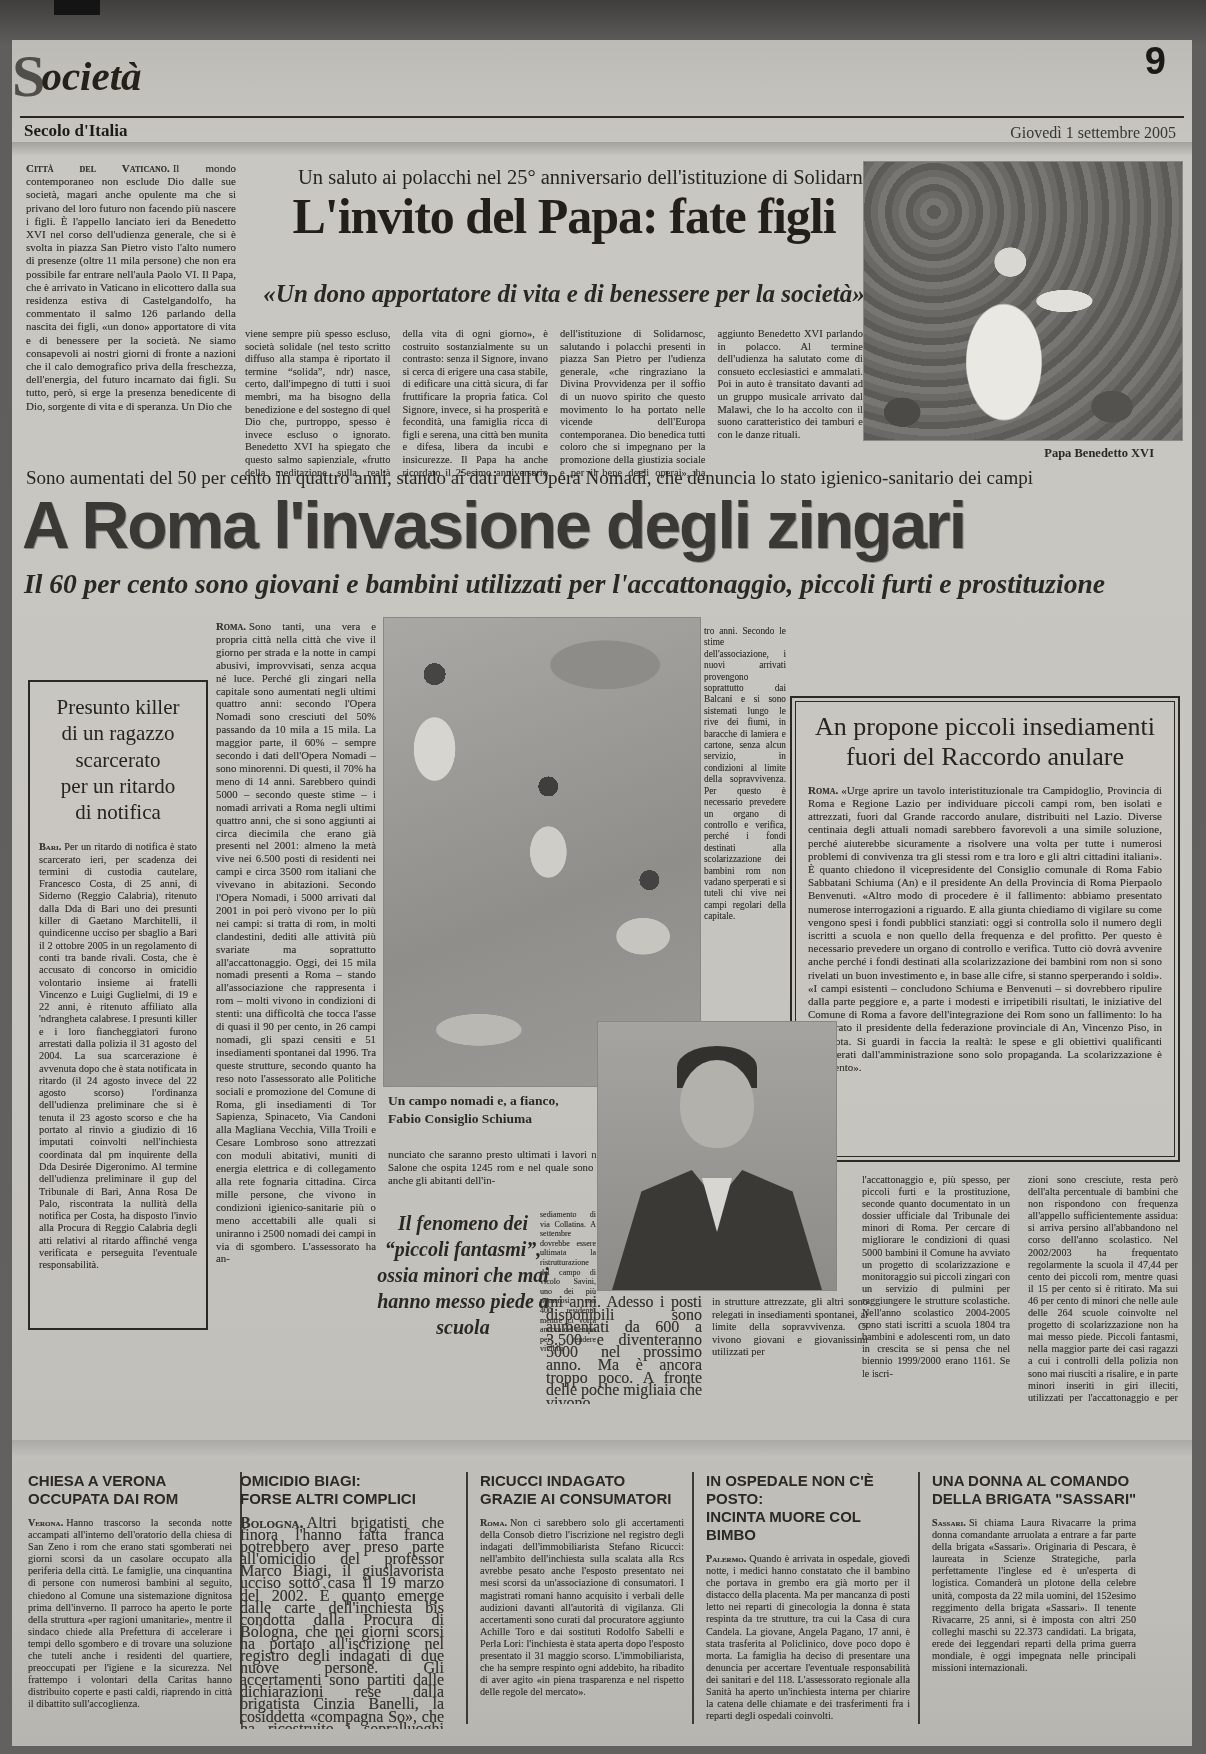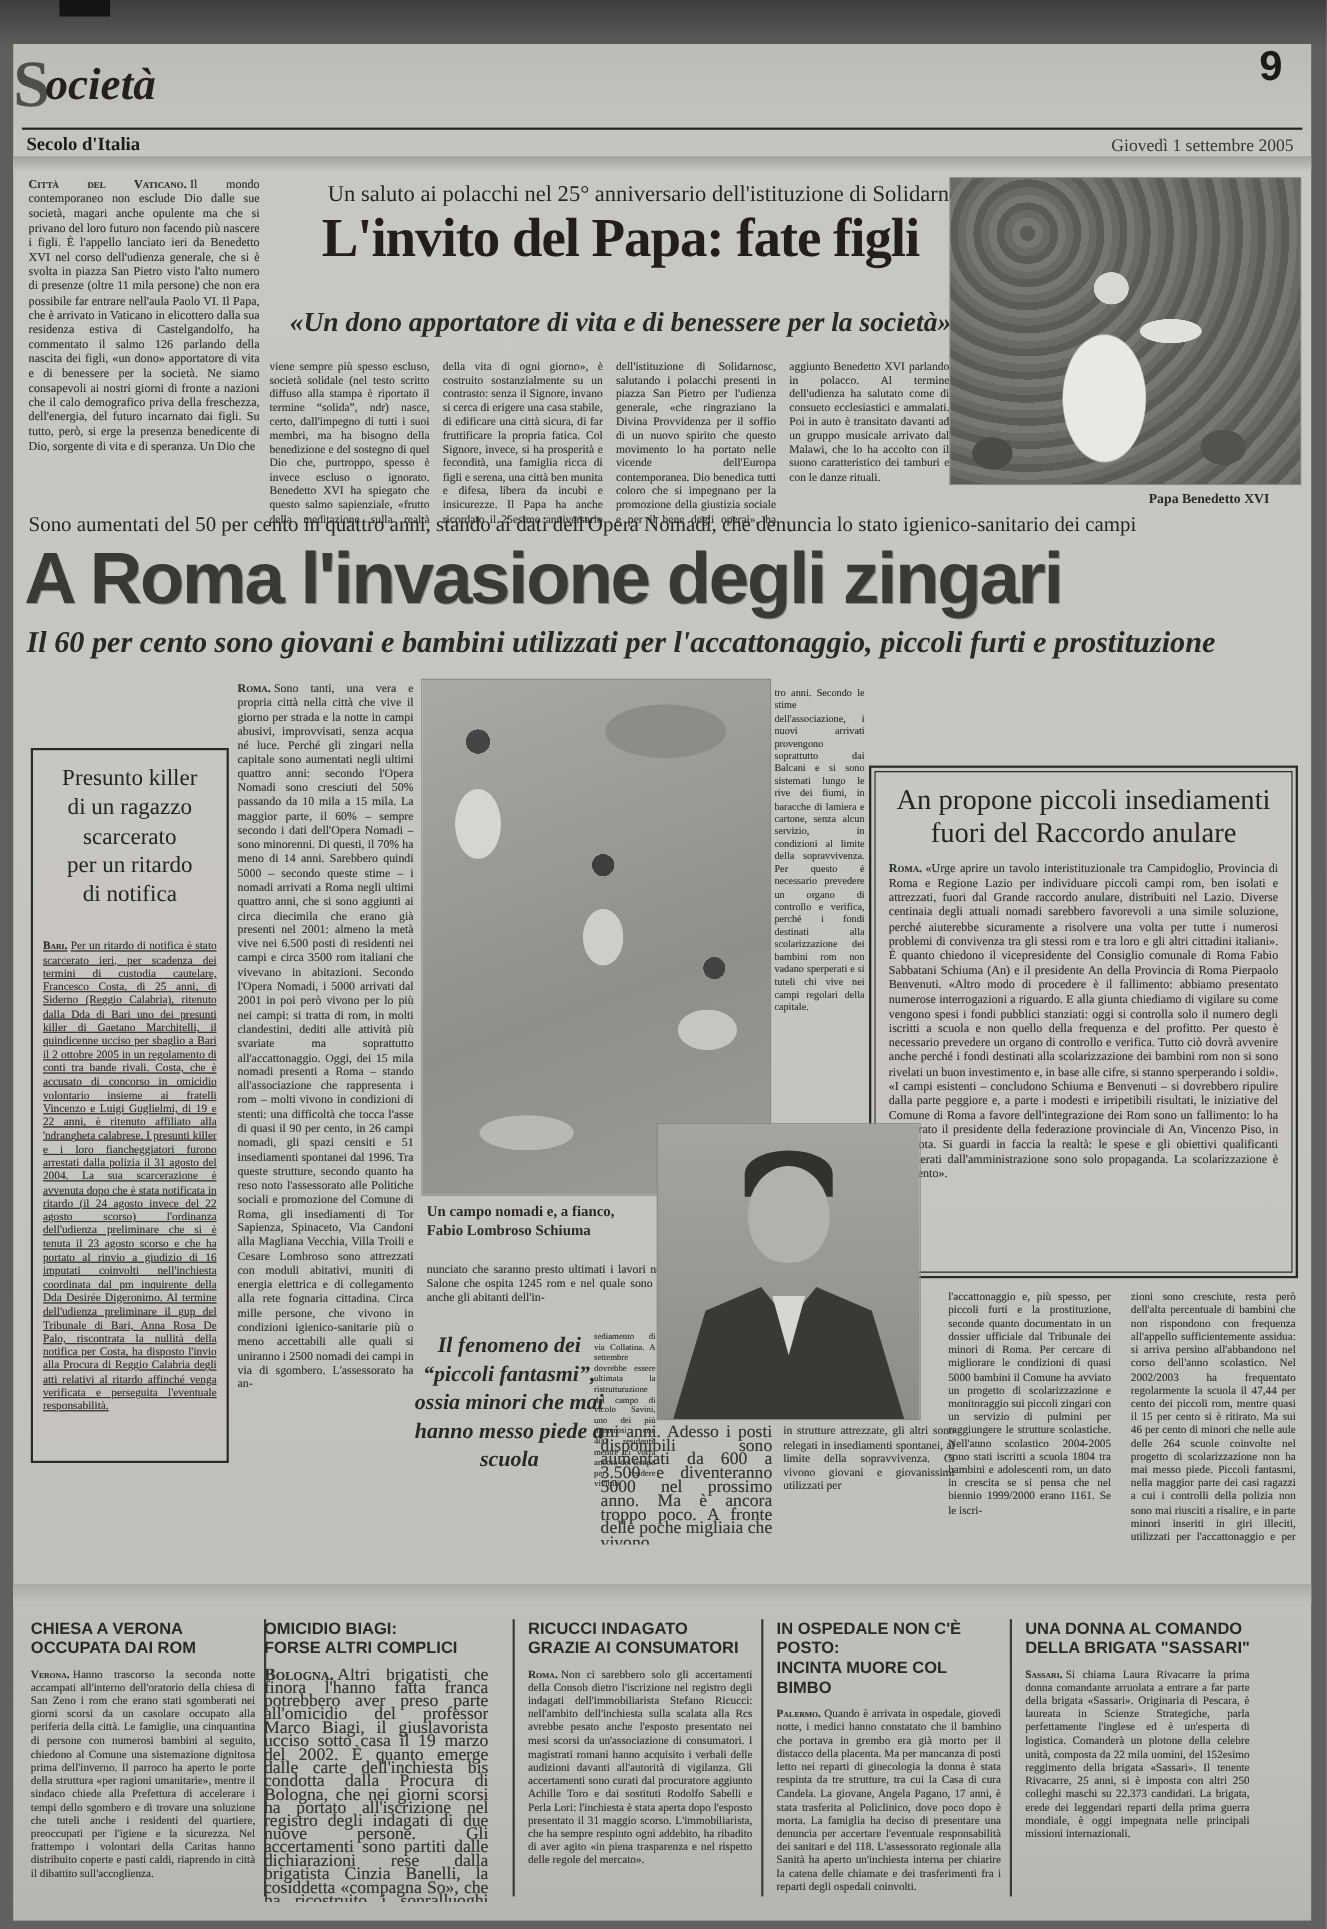--- a/index.html
+++ b/index.html
@@ -96,21 +96,21 @@
   <div class="abs sans" style="left:10px;top:452px;width:1156px;font-weight:bold;font-size:66px;line-height:1;letter-spacing:-2px;color:#3b3935;text-shadow:1px 1px 0 #8d8b87;">A Roma l'invasione degli zingari</div>
 
   <div class="abs deck" style="left:12px;top:530px;width:1156px;font-size:27.5px;line-height:1.05;">Il 60 per cento sono giovani e bambini utilizzati per l'accattonaggio, piccoli furti e prostituzione</div>
 
   <div class="abs boxed" style="left:16px;top:640px;width:180px;height:650px;padding:12px 9px;">
     <div style="text-align:center;font:21px/1.25 'Liberation Serif',serif;color:#26241e;white-space:pre-line;">Presunto killer
 di un ragazzo
 scarcerato
 per un ritardo
 di notifica</div>
-    <div class="body-txt" style="margin-top:30px;height:478px;font-size:10.3px;line-height:12.3px;text-decoration:underline;">
+    <div class="body-txt" style="margin-top:16px;height:478px;font-size:10.3px;line-height:12.3px;">
       <b class="dl">Bari.</b><span>Per un ritardo di notifica è stato scarcerato ieri, per scadenza dei termini di custodia cautelare, Francesco Costa, di 25 anni, di Siderno (Reggio Calabria), ritenuto dalla Dda di Bari uno dei presunti killer di Gaetano Marchitelli, il quindicenne ucciso per sbaglio a Bari il 2 ottobre 2005 in un regolamento di conti tra bande rivali. Costa, che è accusato di concorso in omicidio volontario insieme ai fratelli Vincenzo e Luigi Guglielmi, di 19 e 22 anni, è ritenuto affiliato alla 'ndrangheta calabrese. I presunti killer e i loro fiancheggiatori furono arrestati dalla polizia il 31 agosto del 2004. La sua scarcerazione è avvenuta dopo che è stata notificata in ritardo (il 24 agosto invece del 22 agosto scorso) l'ordinanza dell'udienza preliminare che si è tenuta il 23 agosto scorso e che ha portato al rinvio a giudizio di 16 imputati coinvolti nell'inchiesta coordinata dal pm inquirente della Dda Desirée Digeronimo. Al termine dell'udienza preliminare il gup del Tribunale di Bari, Anna Rosa De Palo, riscontrata la nullità della notifica per Costa, ha disposto l'invio alla Procura di Reggio Calabria degli atti relativi al ritardo affinché venga verificata e perseguita l'eventuale responsabilità.</span>
     </div>
   </div>
 
   <div class="abs body-txt" style="left:204px;top:580px;width:160px;height:780px;font-size:10.8px;line-height:12.9px;">
     <b class="dl">Roma.</b><span>Sono tanti, una vera e propria città nella città che vive il giorno per strada e la notte in campi abusivi, improvvisati, senza acqua né luce. Perché gli zingari nella capitale sono aumentati negli ultimi quattro anni: secondo l'Opera Nomadi sono cresciuti del 50% passando da 10 mila a 15 mila. La maggior parte, il 60% – sempre secondo i dati dell'Opera Nomadi – sono minorenni. Di questi, il 70% ha meno di 14 anni. Sarebbero quindi 5000 – secondo queste stime – i nomadi arrivati a Roma negli ultimi quattro anni, che si sono aggiunti ai circa diecimila che erano già presenti nel 2001: almeno la metà vive nei 6.500 posti di residenti nei campi e circa 3500 rom italiani che vivevano in abitazioni. Secondo l'Opera Nomadi, i 5000 arrivati dal 2001 in poi però vivono per lo più nei campi: si tratta di rom, in molti clandestini, dediti alle attività più svariate ma soprattutto all'accattonaggio. Oggi, dei 15 mila nomadi presenti a Roma – stando all'associazione che rappresenta i rom – molti vivono in condizioni di stenti: una difficoltà che tocca l'asse di quasi il 90 per cento, in 26 campi nomadi, gli spazi censiti e 51 insediamenti spontanei dal 1996. Tra queste strutture, secondo quanto ha reso noto l'assessorato alle Politiche sociali e promozione del Comune di Roma, gli insediamenti di Tor Sapienza, Spinaceto, Via Candoni alla Magliana Vecchia, Villa Troili e Cesare Lombroso sono attrezzati con moduli abitativi, muniti di energia elettrica e di collegamento alla rete fognaria cittadina. Circa mille persone, che vivono in condizioni igienico-sanitarie più o meno accettabili alle quali si uniranno i 2500 nomadi dei campi in via di sgombero. L'assessorato ha an-</span>
   </div>
 
   <div class="abs photo" id="camp-photo" style="left:372px;top:578px;width:316px;height:468px;"></div>
 
@@ -118,21 +118,21 @@
 
   <div class="abs boxed" style="left:778px;top:656px;width:390px;height:466px;padding:14px 16px;box-shadow:inset 0 0 0 3px #c6c4bf, inset 0 0 0 4px #2b2923;">
     <div style="text-align:center;font:26px/1.15 'Liberation Serif',serif;color:#26241e;white-space:pre-line;">An propone piccoli insediamenti
 fuori del Raccordo anulare</div>
     <div class="body-txt" style="margin-top:12px;height:356px;font-size:11px;line-height:13.2px;">
       <b class="dl">Roma.</b><span>«Urge aprire un tavolo interistituzionale tra Campidoglio, Provincia di Roma e Regione Lazio per individuare piccoli campi rom, ben isolati e attrezzati, fuori dal Grande raccordo anulare, distribuiti nel Lazio. Diverse centinaia degli attuali nomadi sarebbero favorevoli a una simile soluzione, perché aiuterebbe sicuramente a risolvere una volta per tutte i numerosi problemi di convivenza tra gli stessi rom e tra loro e gli altri cittadini italiani». È quanto chiedono il vicepresidente del Consiglio comunale di Roma Fabio Sabbatani Schiuma (An) e il presidente An della Provincia di Roma Pierpaolo Benvenuti. «Altro modo di procedere è il fallimento: abbiamo presentato numerose interrogazioni a riguardo. E alla giunta chiediamo di vigilare su come vengono spesi i fondi pubblici stanziati: oggi si controlla solo il numero degli iscritti a scuola e non quello della frequenza e del profitto. Per questo è necessario prevedere un organo di controllo e verifica. Tutto ciò dovrà avvenire anche perché i fondi destinati alla scolarizzazione dei bambini rom non si sono rivelati un buon investimento e, in base alle cifre, si stanno sperperando i soldi». «I campi esistenti – concludono Schiuma e Benvenuti – si dovrebbero ripulire dalla parte peggiore e, a parte i modesti e irripetibili risultati, le iniziative del Comune di Roma a favore dell'integrazione dei Rom sono un fallimento: lo ha dichiarato il presidente della federazione provinciale di An, Vincenzo Piso, in una nota. Si guardi in faccia la realtà: le spese e gli obiettivi qualificanti sbandierati dall'amministrazione sono solo propaganda. La scolarizzazione è fallimento».</span>
     </div>
   </div>
 
   <div class="abs caption" style="left:376px;top:1052px;width:280px;font-size:13.5px;line-height:1.35;">Un campo nomadi e, a fianco,
-Fabio Lombroso Schiuma</div>
+Fabio Consiglio Schiuma</div>
 
   <div class="abs body-txt" style="left:376px;top:1108px;width:262px;height:54px;font-size:10.8px;line-height:12.9px;">nunciato che saranno presto ultimati i lavori nel campo di Salone che ospita 1245 rom e nel quale sono stati inseriti anche gli abitanti dell'in-</div>
 
   <div class="abs" style="left:360px;top:1170px;width:182px;font:bold italic 20px/1.3 'Liberation Serif',serif;font-style:italic;color:#2a2822;text-align:center;">Il fenomeno dei “piccoli fantasmi”, ossia minori che mai hanno messo piede a scuola</div>
 
   <div class="abs body-txt" style="left:528px;top:1170px;width:56px;height:188px;font-size:8px;line-height:9.6px;">sediamento di via Collatina. A settembre dovrebbe essere ultimata la ristrutturazione del campo di vicolo Savini, uno dei più numerosi con 400 residenti, mentre ci vorrà ancora del tempo per rendere vivibili</div>
 
   <div class="abs photo" id="portrait-photo" style="left:586px;top:982px;width:238px;height:268px;z-index:3;">
     <div class="p-hair"></div>
     <div class="p-head"></div>

